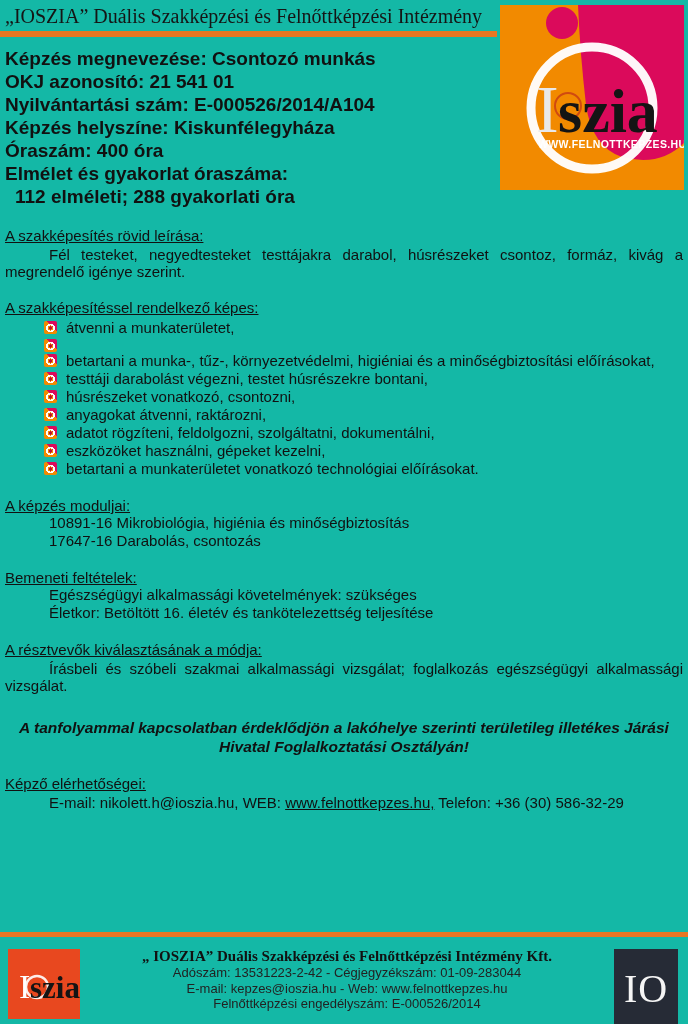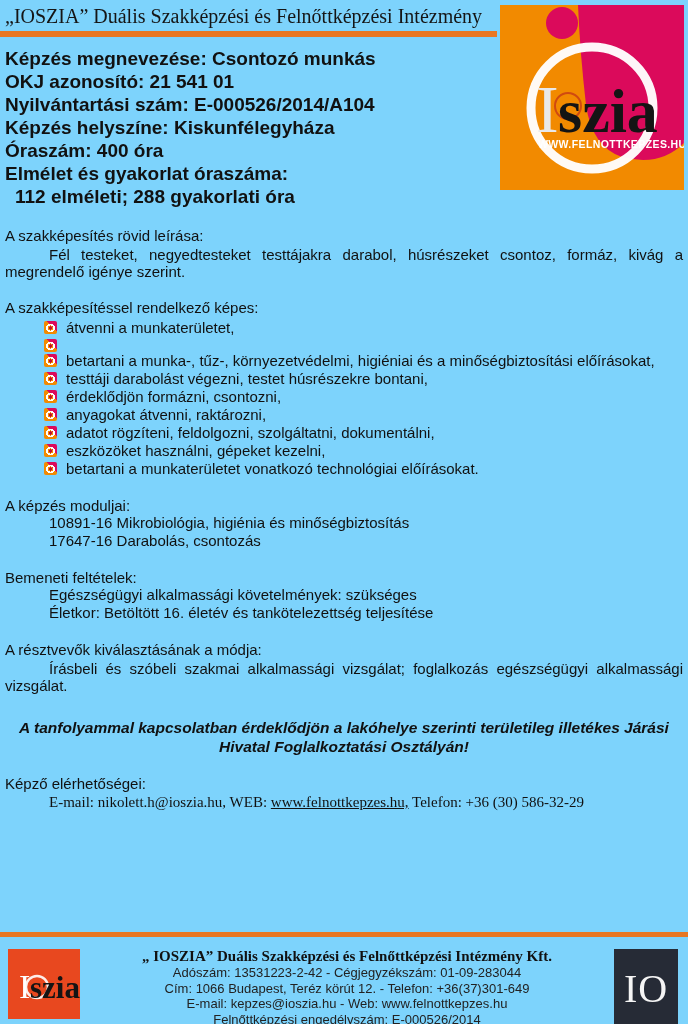--- a/index.html
+++ b/index.html
@@ -1,20 +1,20 @@
 <!DOCTYPE html>
 <html lang="hu"><head>
 <meta charset="utf-8">
 <style>
   html,body{margin:0;padding:0;background:#888;}
   .page{
     position:relative;
     width:688px;height:1024px;
     margin:0 auto;
-    background:#7dd3fc;
+    background:#14b8a6;
     overflow:hidden;
     font-family:"Liberation Sans",sans-serif;
     color:#111;
   }
   
   .header{position:relative;}
   .header-title{
     font-family:"Liberation Serif",serif;
     font-size:20px;
     color:#151515;
@@ -30,20 +30,21 @@
     font-weight:bold;
     font-size:19px;
     line-height:23px;
     width:470px;
   }
   .course-line.indented{padding-left:10px;}
   
   .content{padding:0 5px;font-size:15px;line-height:17px;}
   .sec-heading{
     display:inline-block;
+    text-decoration:underline;
     margin:0;
     font-weight:normal;
     font-size:15px;
   }
   .gap-lg{margin-top:19px;}
   .para{
     margin:2px 0 0 0;
     text-align:justify;
     text-indent:44px;
   }
@@ -67,21 +68,21 @@
   }
   .indent-line{margin-left:44px;line-height:18px;}
   .notice{
     margin:24px 6px 0 6px;
     font-weight:bold;
     font-style:italic;
     text-align:center;
     font-size:15.5px;
     line-height:19px;
   }
-  .contact-line{margin:2px 0 0 44px;font-family:Liberation Serif, serif;}
+  .contact-line{margin:2px 0 0 44px;}
   .web-link{text-decoration:underline;color:#111;}
   
   .footer{position:absolute;left:0;top:932px;width:688px;}
   .footer-rule{height:5px;background:#E87722;}
   .footer-body{display:flex;align-items:flex-start;padding:10px 10px 0 8px;}
   .logo-foot-left{width:72px;height:70px;margin-top:2px;}
   .footer-center{flex:1;text-align:center;padding:0 4px;}
   .footer-company{
     font-family:"Liberation Serif",serif;
     font-weight:bold;
@@ -154,21 +155,21 @@
       <li class="cap-item">
           <span class="bullet-icon"></span>
           <span>betartani a munka-, tűz-, környezetvédelmi, higiéniai és a minőségbiztosítási előírásokat,</span>
         </li>
       <li class="cap-item">
           <span class="bullet-icon"></span>
           <span>testtáji darabolást végezni, testet húsrészekre bontani,</span>
         </li>
       <li class="cap-item">
           <span class="bullet-icon"></span>
-          <span>érdeklődjön formázni, csontozni,</span>
+          <span>húsrészeket vonatkozó, csontozni,</span>
         </li>
       <li class="cap-item">
           <span class="bullet-icon"></span>
           <span>anyagokat átvenni, raktározni,</span>
         </li>
       <li class="cap-item">
           <span class="bullet-icon"></span>
           <span>adatot rögzíteni, feldolgozni, szolgáltatni, dokumentálni,</span>
         </li>
       <li class="cap-item">
@@ -214,21 +215,20 @@
         <svg width="72" height="70" viewBox="0 0 72 70">
           <rect x="0" y="0" width="72" height="70" fill="#E8481F"></rect>
           <circle cx="29" cy="38" r="11" fill="none" stroke="#ffffff" stroke-width="2.5" opacity="0.9"></circle>
           <text x="11" y="49" font-family="Liberation Serif, serif" font-size="34" fill="#ffffff">I</text>
           <text x="22" y="49" font-family="Liberation Serif, serif" font-size="31" font-weight="bold" fill="#141414">szia</text>
         </svg>
       </div>
       <div class="footer-center">
         <div class="footer-company">„ IOSZIA” Duális Szakképzési és Felnőttképzési Intézmény Kft.</div>
         <div class="footer-line">Adószám: 13531223-2-42 - Cégjegyzékszám: 01-09-283044</div>
-        <div class="footer-line">Cím: 1066 Budapest, Teréz körút 12. - Telefon: +36(37)301-649</div>
         <div class="footer-line">E-mail: kepzes@ioszia.hu - Web: www.felnottkepzes.hu</div>
         <div class="footer-line">Felnőttképzési engedélyszám: E-000526/2014</div>
       </div>
       <div class="logo-foot-right">
         <span>IO</span>
       </div>
     </div>
   </div>
 
 </div>

